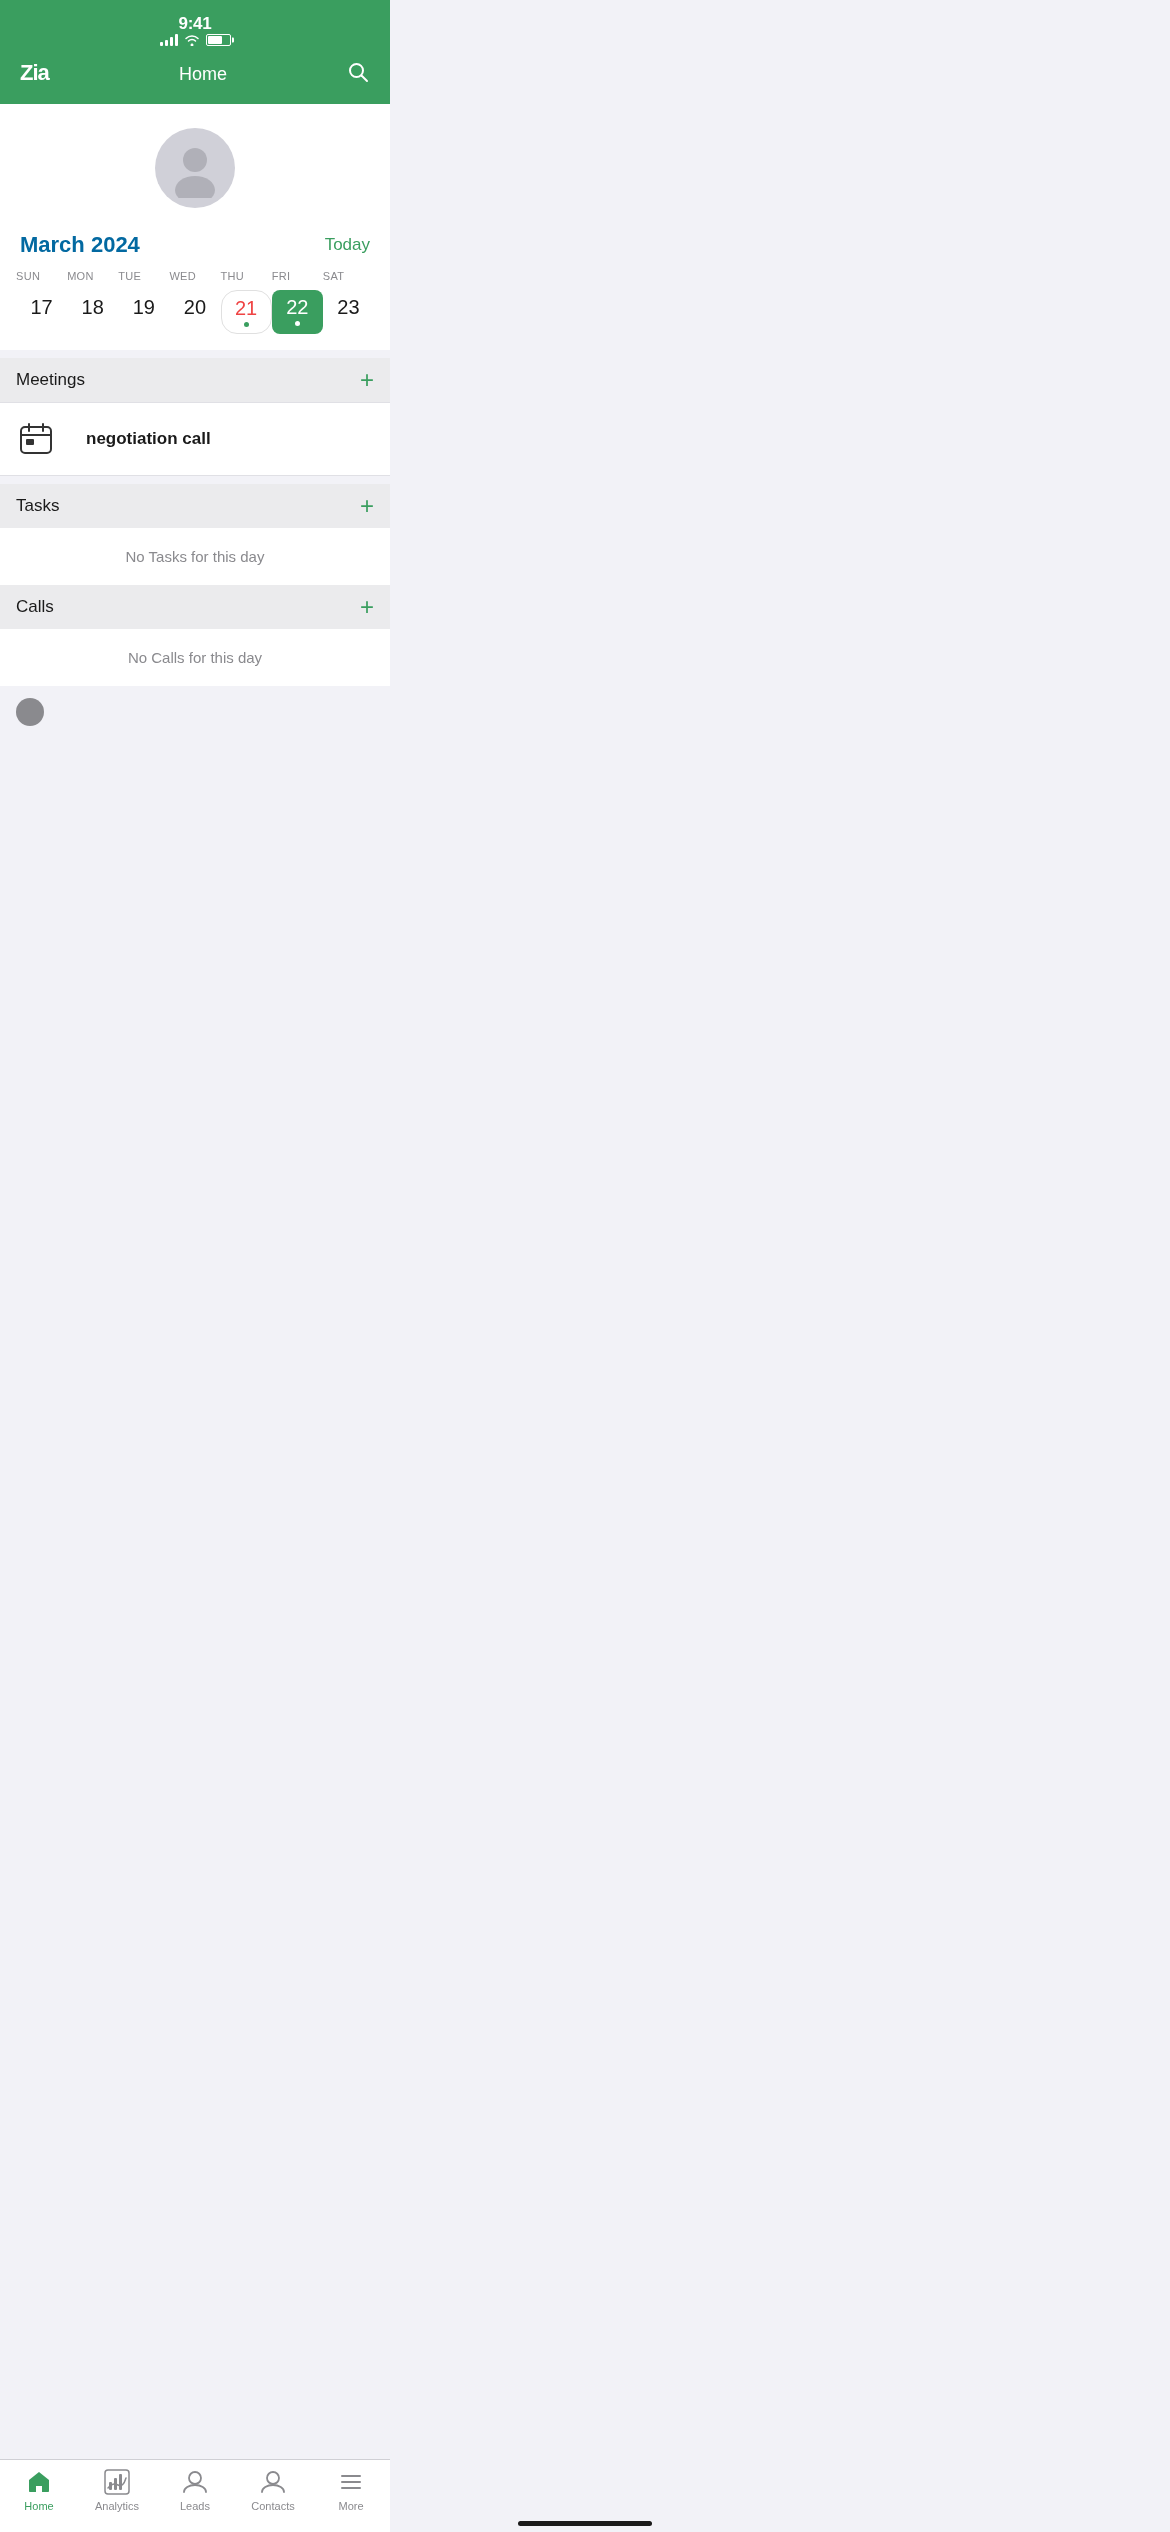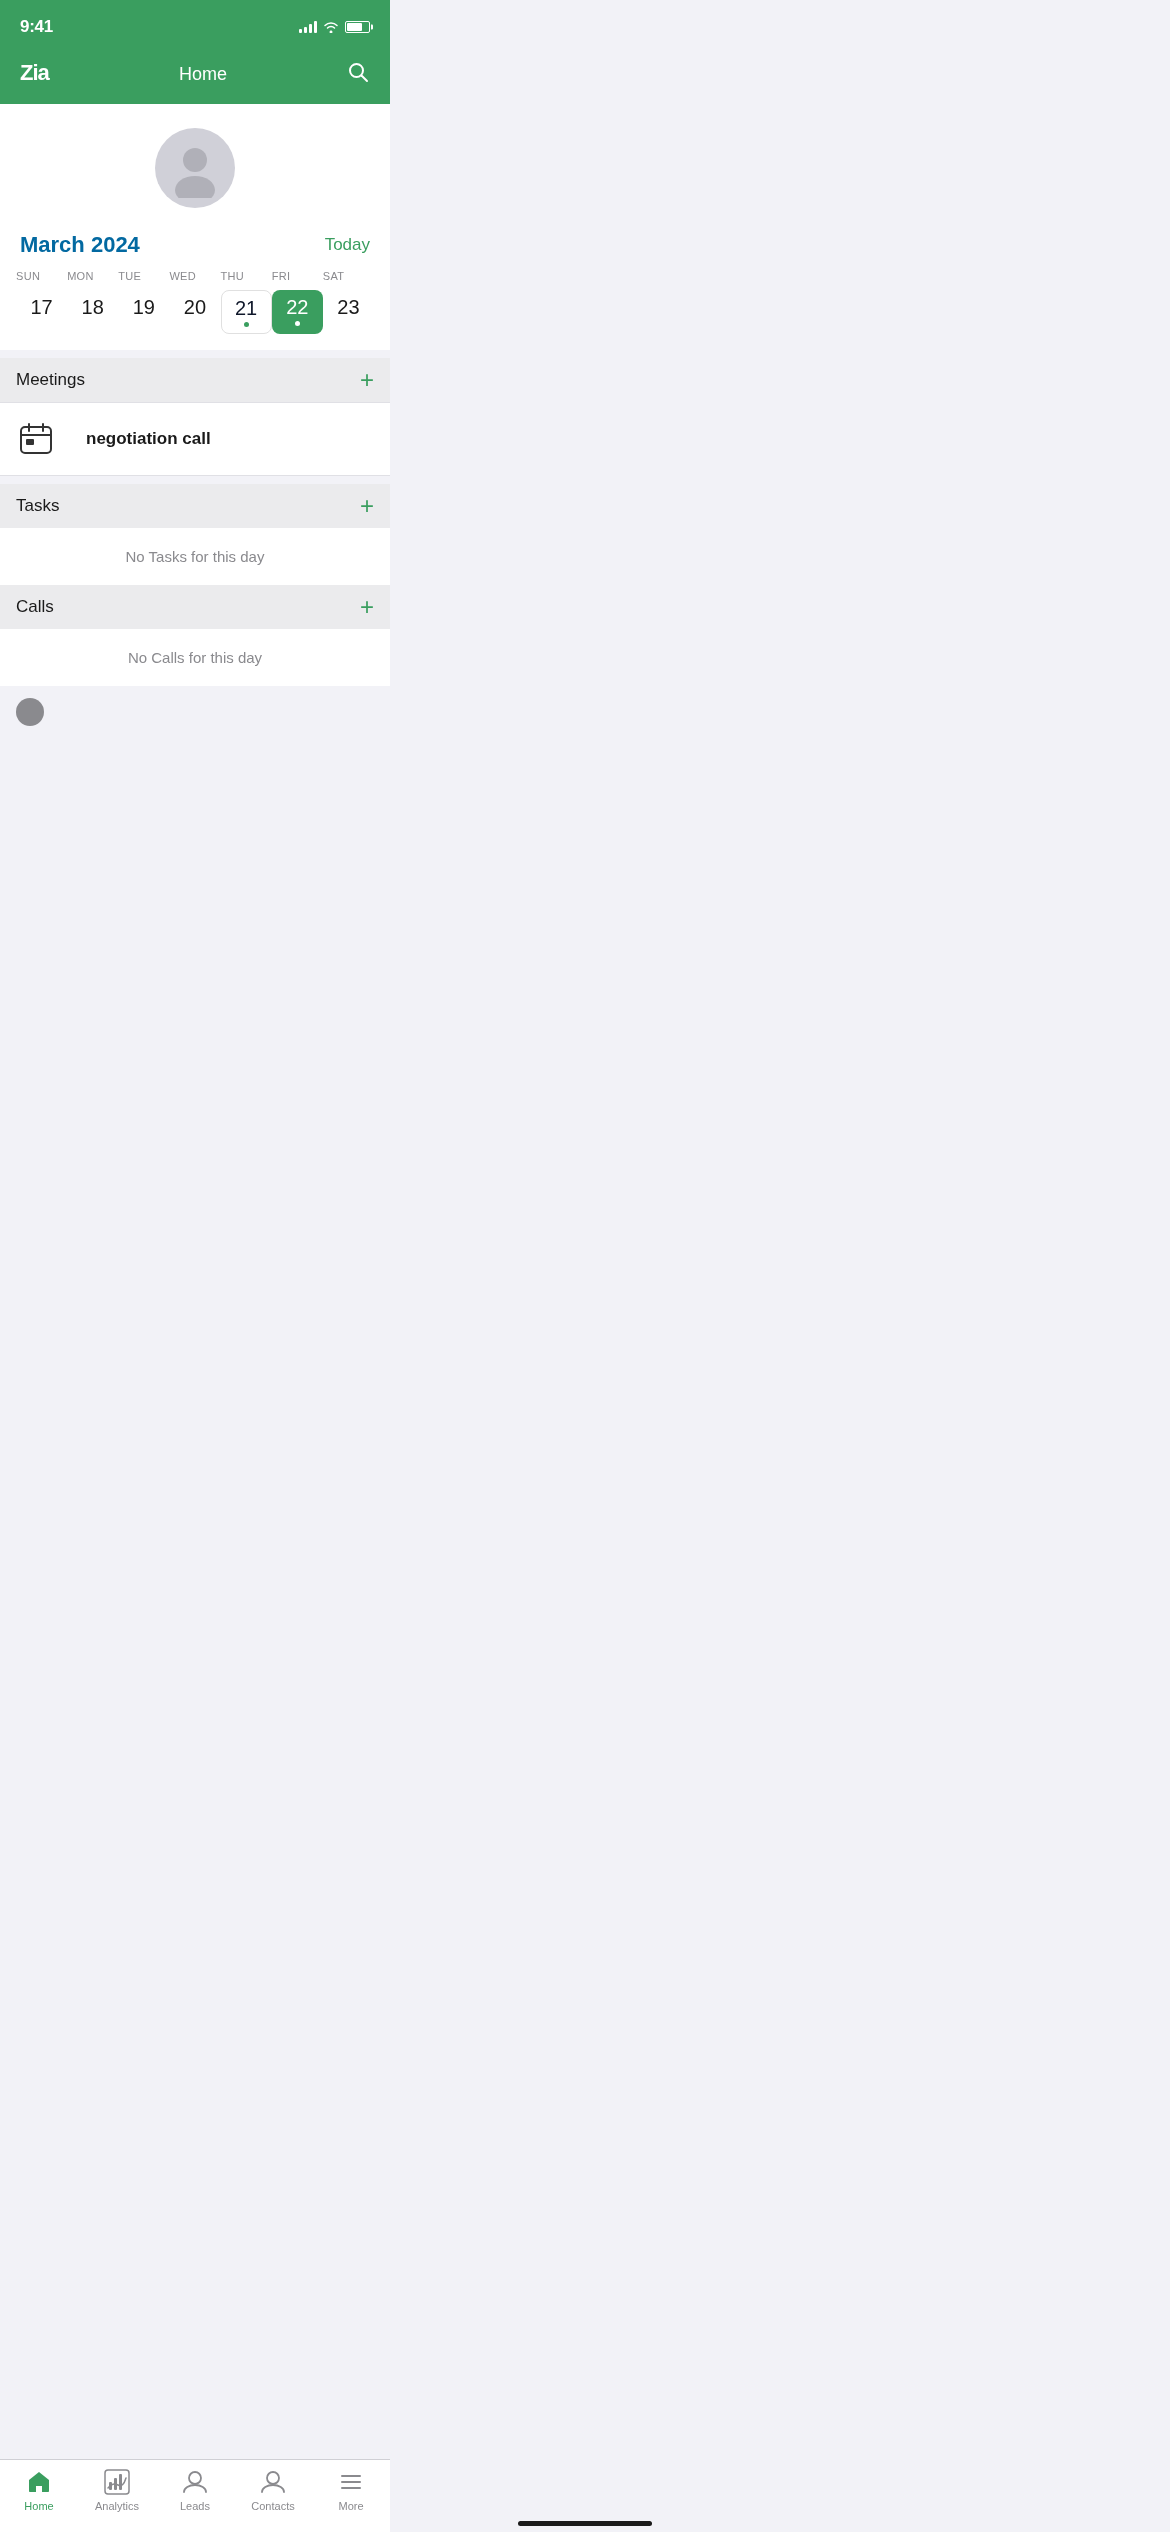--- a/index.html
+++ b/index.html
@@ -16,20 +16,21 @@
 
     
     .status-bar {
       background: #3a9e5f;
       color: white;
       display: flex;
       justify-content: space-between;
       align-items: center;
       padding: 14px 20px 8px;
       height: 48px;
+      flex-direction: column;
     }
     .status-time {
       font-size: 17px;
       font-weight: 600;
       letter-spacing: -0.3px;
     }
     .status-icons {
       display: flex;
       align-items: center;
       gap: 6px;
@@ -151,23 +152,23 @@
       font-size: 20px;
       font-weight: 400;
       color: #1a1a1a;
       position: relative;
       display: flex;
       flex-direction: column;
       align-items: center;
       justify-content: flex-start;
     }
     .cal-date.today {
-      color: #0f172a;
+      color: #ef4444;
       border: 1.5px solid #e0e0e0;
-      border-radius: 8px;
+      border-radius: 16px;
     }
     .cal-date.selected {
       background: #3a9e5f;
       color: white;
       border-radius: 8px;
     }
     .cal-dot {
       width: 5px;
       height: 5px;
       border-radius: 50%;

